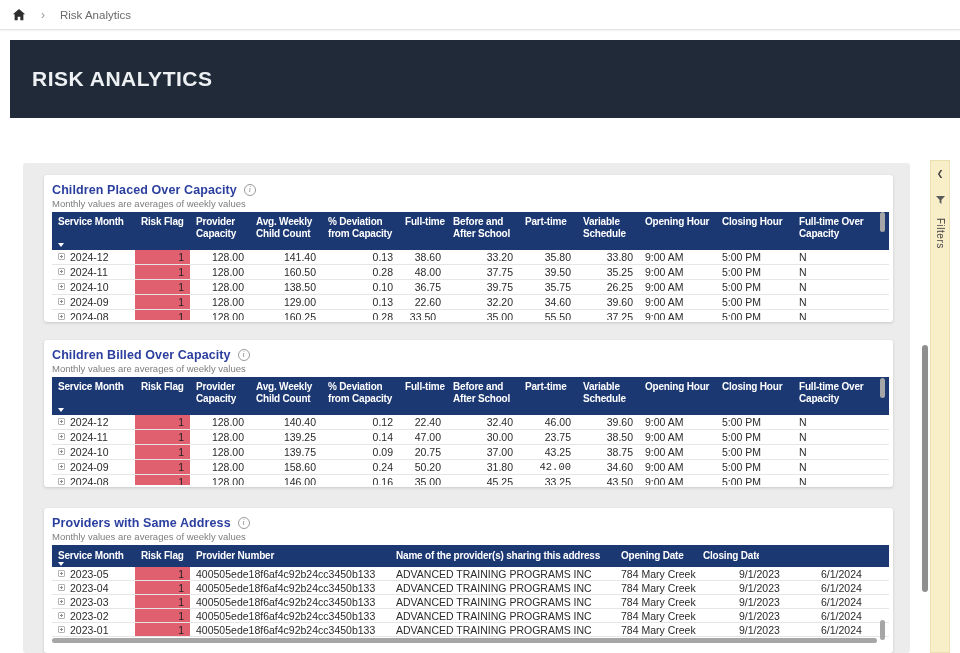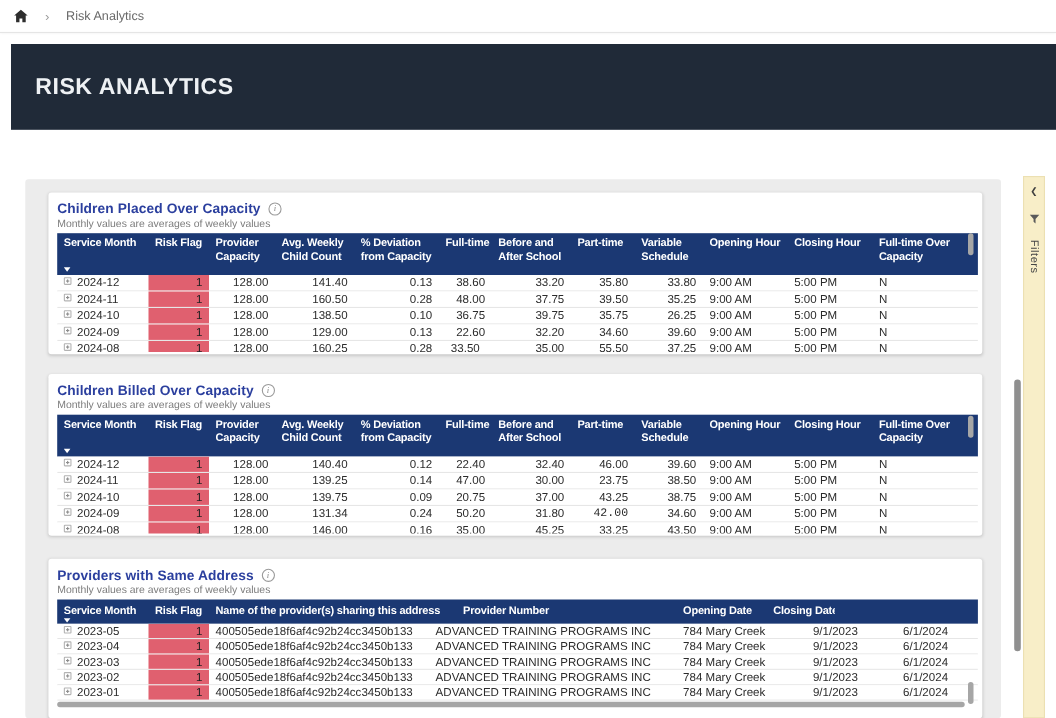--- a/index.html
+++ b/index.html
@@ -263,21 +263,21 @@
           <div class="td" style="width: 58px; text-align: right;"><span>43.25</span></div>
           <div class="td" style="width: 62px; text-align: right;"><span>38.75</span></div>
           <div class="td" style="width: 77px; text-align: left;"><span>9:00 AM</span></div>
           <div class="td" style="width: 77px; text-align: left;"><span>5:00 PM</span></div>
           <div class="td" style="width: 83px; text-align: left;"><span>N</span></div>
         </div>
         <div class="tr">
           <div class="td" style="width: 83px; text-align: left;"><span class="expicon"></span><span>2024-09</span></div>
           <div class="td risk" style="width: 55px; text-align: right;"><span>1</span></div>
           <div class="td" style="width: 60px; text-align: right;"><span>128.00</span></div>
-          <div class="td" style="width: 72px; text-align: right;"><span>131.34</span></div>
+          <div class="td" style="width: 72px; text-align: right;"><span>158.60</span></div>
           <div class="td" style="width: 77px; text-align: right;"><span>0.24</span></div>
           <div class="td" style="width: 48px; text-align: right;"><span>50.20</span></div>
           <div class="td" style="width: 72px; text-align: right;"><span>31.80</span></div>
           <div class="td" style="width: 58px; text-align: right; font-family: Liberation Mono, monospace;"><span>42.00</span></div>
           <div class="td" style="width: 62px; text-align: right;"><span>34.60</span></div>
           <div class="td" style="width: 77px; text-align: left;"><span>9:00 AM</span></div>
           <div class="td" style="width: 77px; text-align: left;"><span>5:00 PM</span></div>
           <div class="td" style="width: 83px; text-align: left;"><span>N</span></div>
         </div>
         <div class="tr">
@@ -302,22 +302,22 @@
 <section class="panel" style="top:508px;height:145px">
   <div class="ptitle-row">
     <h2 class="ptitle">Providers with Same Address</h2>
     <span class="info">i</span>
   </div>
   <div class="psub">Monthly values are averages of weekly values</div>
   <div class="pbi-table tb">
     <div class="t-head">
         <div class="th" style="width: 83px;"><span>Service Month</span><span class="sort"></span></div>
         <div class="th" style="width: 55px;"><span>Risk Flag</span></div>
+        <div class="th" style="width: 200px;"><span>Provider Number</span></div>
         <div class="th" style="width: 225px;"><span>Name of the provider(s) sharing this address</span></div>
-        <div class="th" style="width: 200px;"><span>Provider Number</span></div>
         <div class="th" style="width: 82px;"><span>Opening Date</span></div>
         <div class="th" style="width: 62px;"><span>Closing Date</span></div>
       </div>
     <div class="t-body">
         <div class="tr">
           <div class="td" style="width: 83px; text-align: left;"><span class="expicon"></span><span>2023-05</span></div>
           <div class="td risk" style="width: 55px; text-align: right;"><span>1</span></div>
           <div class="td" style="width: 200px; text-align: left;"><span>400505ede18f6af4c92b24cc3450b133</span></div>
           <div class="td" style="width: 225px; text-align: left;"><span>ADVANCED TRAINING PROGRAMS INC</span></div>
           <div class="td" style="width: 118px; text-align: left;"><span>784 Mary Creek</span></div>

